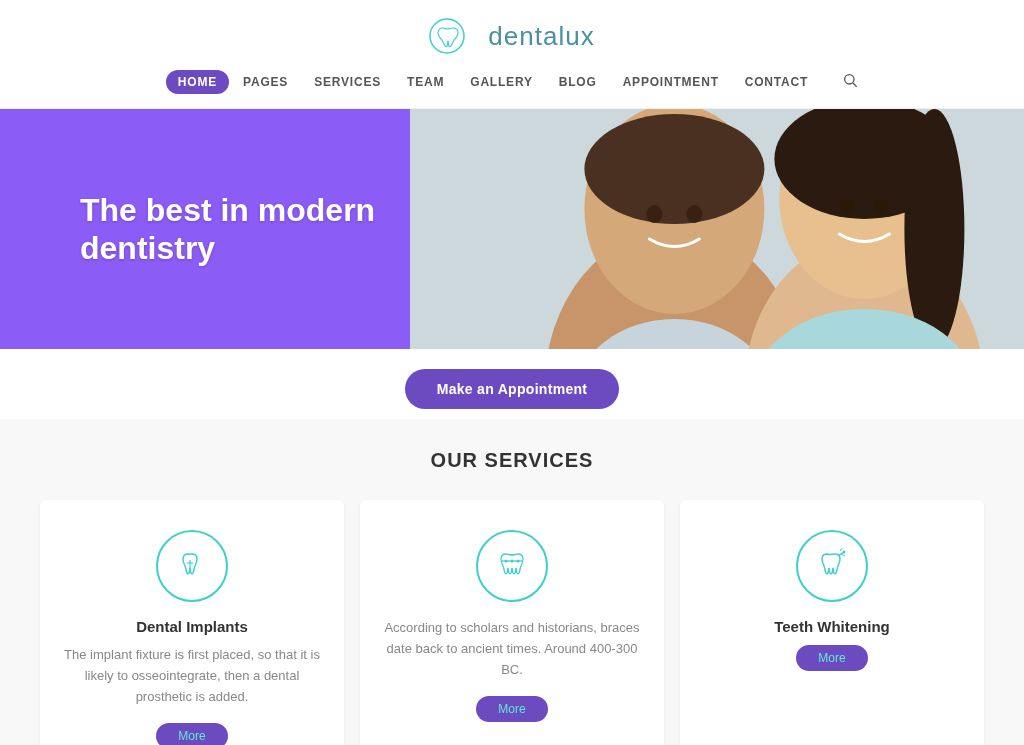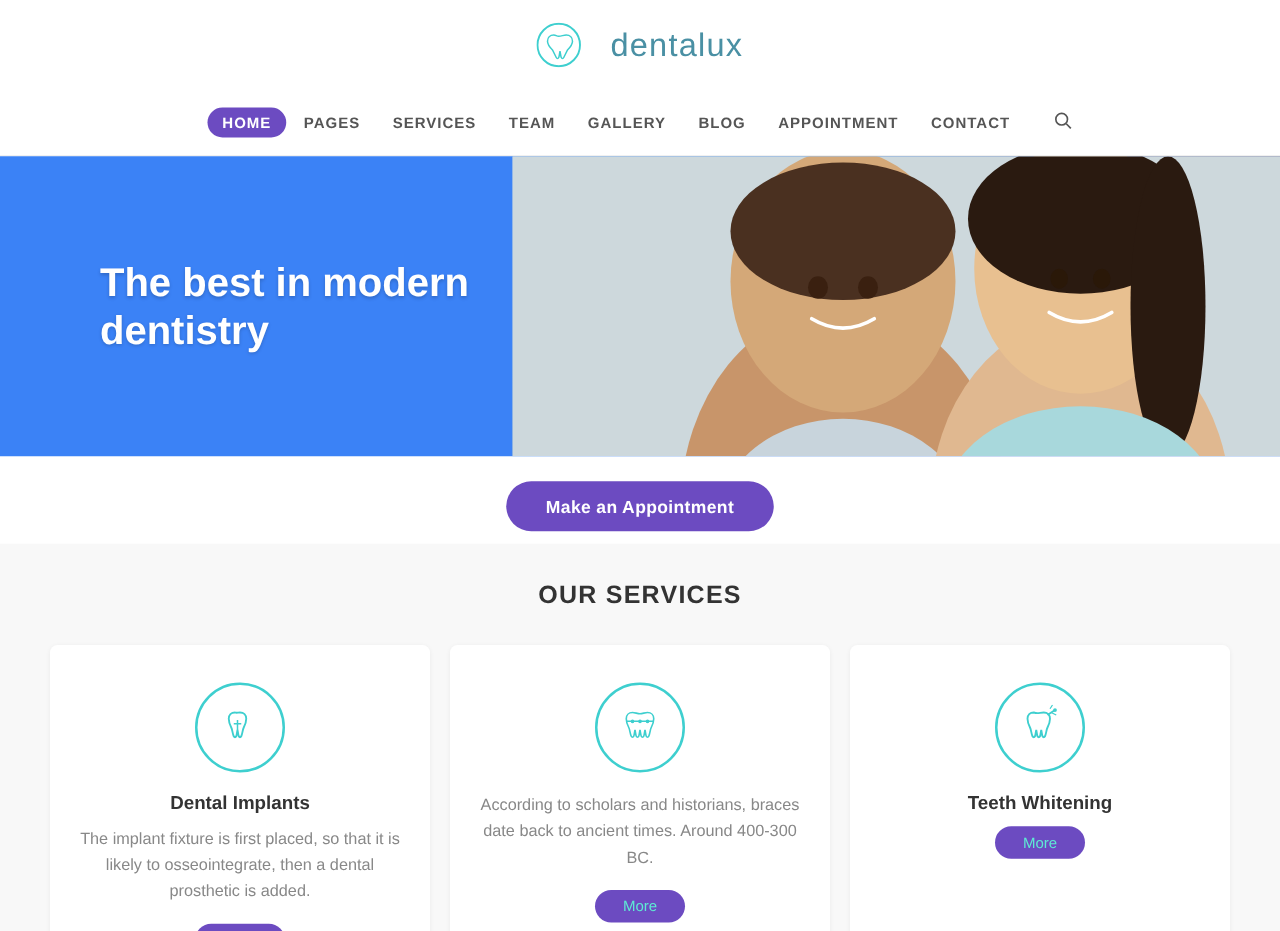--- a/index.html
+++ b/index.html
@@ -9,21 +9,21 @@
     .header {
       background: #fff;
       padding: 18px 0 10px;
       text-align: center;
       border-bottom: 1px solid #f0f0f0;
     }
     .logo-container {
       display: inline-flex;
       align-items: center;
       gap: 23px;
-      margin-bottom: 24px;
+      margin-bottom: 8px;
     }
     .logo-icon {
       width: 36px;
       height: 36px;
     }
     .logo-text {
       font-size: 26px;
       font-weight: 300;
       color: #4a90a4;
       letter-spacing: 1px;
@@ -57,21 +57,21 @@
       border: none;
       cursor: pointer;
       color: #555;
       font-size: 16px;
     }
 
     
     .hero {
       position: relative;
       height: 240px;
-      background: #3b82f6;
+      background: #8b5cf6;
       overflow: hidden;
       display: flex;
       align-items: center;
     }
     .hero-bg {
       position: absolute;
       right: 0;
       top: 0;
       width: 60%;
       height: 100%;

